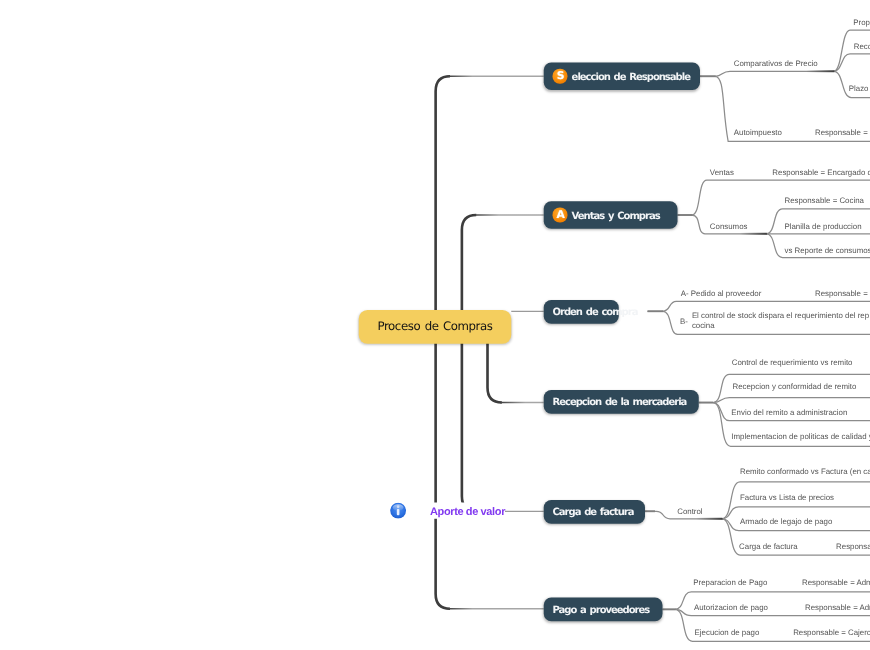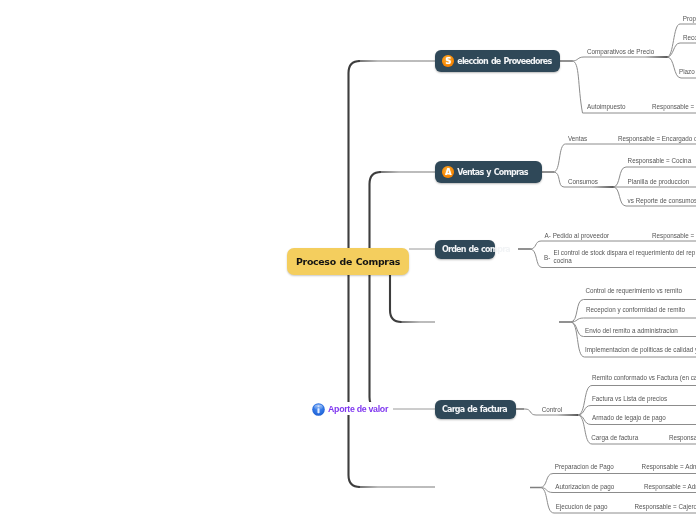--- a/index.html
+++ b/index.html
@@ -1,38 +1,38 @@
 <!DOCTYPE html>
 <html><head>
 <meta charset="utf-8">
 <style>
   html,body{margin:0;padding:0;}
   body{width:696px;height:520px;background:#ffffff;overflow:hidden;
        font-family:"Liberation Sans",sans-serif;position:relative;}
   #stage{position:absolute;left:0;top:0;width:696px;height:520px;background:#fff;overflow:hidden;}
   svg#wires{position:absolute;left:0;top:0;width:696px;height:520px;}
   .node{position:absolute;box-sizing:border-box;}
-  .root{background:#F4CE5E;color:#131313;font-weight:bold;font-size:9.4px;letter-spacing:-0.3px;word-spacing:0.8px;
+  .root{background:#F4CE5E;color:#131313;font-weight:normal;font-size:9.4px;letter-spacing:-0.3px;word-spacing:0.8px;
         font-family:"DejaVu Sans",sans-serif;
         border-radius:7px;display:flex;align-items:center;justify-content:center;
         box-shadow:0 1px 2px rgba(0,0,0,0.22);}
   .mnode{background:#2F4858;color:#f2f4f6;font-weight:bold;font-size:8px;letter-spacing:-0.8px;word-spacing:1px;
         font-family:"DejaVu Sans",sans-serif;
         border-radius:6px;display:flex;align-items:center;
         box-shadow:0 1px 2px rgba(0,0,0,0.28);}
   .mnode .txt{white-space:nowrap;}
   .badge{width:11.5px;height:11.5px;border-radius:50%;
          background:radial-gradient(circle at 42% 34%, #FBA92E 0%, #F88C08 52%, #F07D00 78%, #EE7A00 100%);
          color:#fff;font-size:8.6px;display:flex;align-items:center;justify-content:center;
          margin-right:3.5px;font-weight:bold;flex:0 0 auto;line-height:1;
          text-shadow:0 0 1px rgba(255,255,255,0.65);}
   .leaf{position:absolute;color:#555;font-size:6.3px;white-space:nowrap;line-height:1;}
   .callout{position:absolute;display:flex;align-items:center;background:#fff;}
   .callout .ic{width:13px;height:13px;flex:0 0 auto;margin-right:3px;}
-  .callout .ctext{color:#8139F0;font-weight:bold;font-size:8.8px;letter-spacing:-0.3px;white-space:nowrap;}
+  .callout .ctext{color:#8139F0;font-weight:bold;font-size:8.8px;letter-spacing:-0.3px;white-space:nowrap;margin-left:16px;}
 </style>
 </head>
 <body>
 
 <div id="stage">
   <svg id="wires" viewBox="0 0 696 520">
     <defs>
       <linearGradient id="tapR" x1="0" y1="0" x2="1" y2="0">
         <stop offset="0" stop-color="#3d3d3d"></stop>
           <stop offset="1" stop-color="#9a9a9a"></stop>
@@ -144,37 +144,43 @@
       <path d="M557 415 L578 415" stroke="url(#tj3)"></path>
     </g>
   </svg>
 
   <div class="node root" style="left:287px;top:248px;width:122px;height:27px;">
     <span>Proceso de Compras</span>
   </div>
 
   <div class="node mnode" style="left:435px;top:50px;width:125px;height:22px;padding-left:7.3px;">
     <span class="badge">S</span>
-    <span class="txt">eleccion de Proveedores</span>
+    <span class="txt">eleccion de Responsable</span>
   </div>
 
   <div class="node mnode" style="left:435px;top:161px;width:107px;height:22px;padding-left:7.3px;">
     <span class="badge">A</span>
     <span class="txt">Ventas y Compras</span>
   </div>
 
   <div class="node mnode" style="left:435px;top:240px;width:60px;height:19px;padding-left:7px;">
     <span class="txt">Orden de compra</span>
   </div>
 
+  <div class="node mnode" style="left:435px;top:312px;width:124px;height:19px;padding-left:7px;">
+    <span class="txt">Recepcion de la mercaderia</span>
+  </div>
 
   <div class="node mnode" style="left:435px;top:400px;width:81px;height:19px;padding-left:7px;">
     <span class="txt">Carga de factura</span>
   </div>
 
+  <div class="node mnode" style="left:435px;top:478px;width:95px;height:19px;padding-left:7px;">
+    <span class="txt">Pago a proveedores</span>
+  </div>
 
   <div class="callout" style="left:312px;top:402px;height:13px;">
     <span class="ic">
       <svg viewBox="0 0 26 26" width="13" height="13">
         <defs>
           <radialGradient id="infg" cx="50%" cy="38%" r="62%">
             <stop offset="0%" stop-color="#4e8ff0"></stop>
             <stop offset="62%" stop-color="#2f74e4"></stop>
             <stop offset="100%" stop-color="#1d5ed0"></stop>
           </radialGradient>

